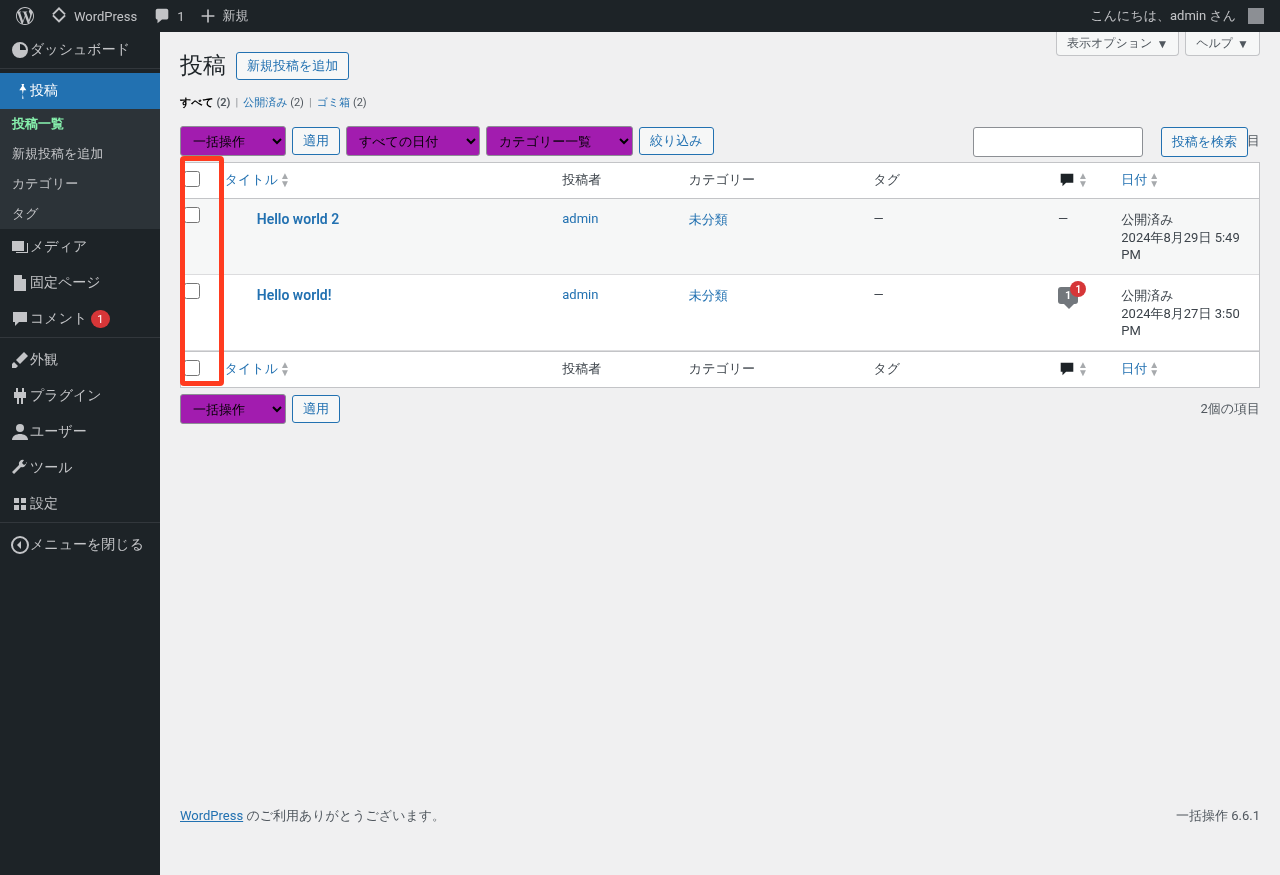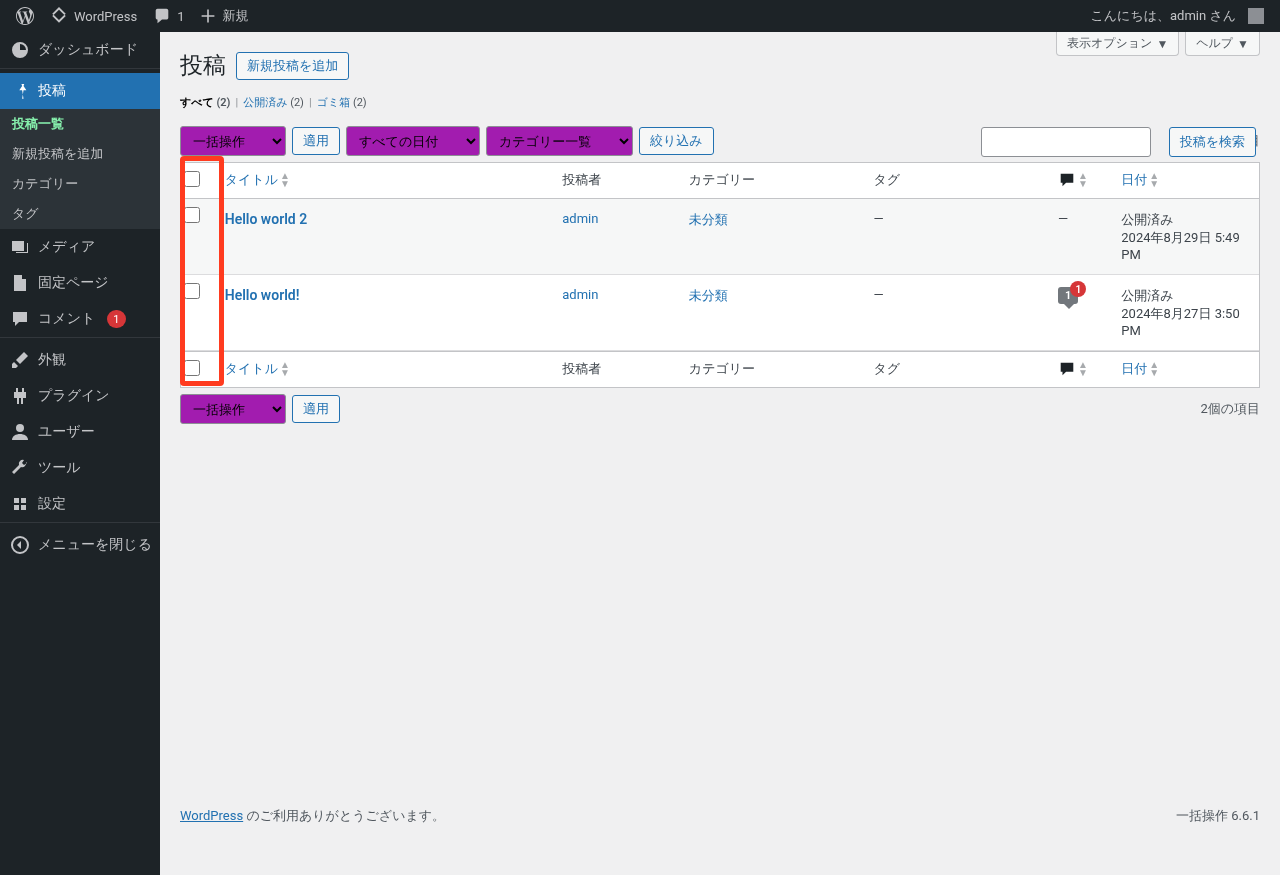--- a/index.html
+++ b/index.html
@@ -7,21 +7,21 @@
 
 
 .admin-bar { background: #1d2327; height: 32px; display: flex; align-items: center; justify-content: space-between; padding: 0 8px; color: #c3c4c7; font-size: 13px; }
 .admin-bar-left, .admin-bar-right { display: flex; align-items: center; gap: 0; }
 .ab-item { display: flex; align-items: center; padding: 0 8px; height: 32px; cursor: pointer; color: #c3c4c7; gap: 6px; }
 .ab-avatar { width: 16px; height: 16px; background: #8c8f94; margin-left: 6px; }
 
 
 .wrap { display: flex; min-height: calc(100vh - 32px); }
 .sidebar { width: 160px; background: #1d2327; color: #c3c4c7; font-size: 14px; flex-shrink: 0; }
-.menu-item { display: flex; align-items: center; padding: 8px 8px 8px 10px; cursor: pointer; gap: 8px; position: relative; }
+.menu-item { display: flex; align-items: center; padding: 8px 8px 8px 10px; cursor: pointer; position: relative; }
 .menu-item.current { background: #2271b1; color: #fff; }
 .menu-item.current::after { content: ''; position: absolute; right: -8px; top: 50%; transform: translateY(-50%); border: 8px solid transparent; border-right-color: #f0f0f1; }
 .menu-icon { width: 20px; height: 20px; display: flex; align-items: center; justify-content: center; fill: currentColor; }
 .submenu { background: #2c3338; }
 .submenu-item { padding: 6px 12px; cursor: pointer; font-size: 13px; color: #c3c4c7; }
 .submenu-item.current { color: #86efac; font-weight: 600; }
 .menu-badge { background: #d63638; color: #fff; border-radius: 9px; padding: 0 6px; font-size: 11px; min-width: 18px; height: 18px; display: inline-flex; align-items: center; justify-content: center; margin-left: 4px; }
 .menu-sep { border-top: 1px solid #32373c; height: 5px; }
 
 
@@ -32,21 +32,21 @@
 .heading { display: flex; align-items: center; gap: 10px; margin-top: 18px; margin-bottom: 14px; }
 .heading h1 { font-size: 23px; font-weight: 400; color: #1d2327; }
 .btn { background: #f6f7f7; border: 1px solid #2271b1; color: #2271b1; padding: 4px 10px; font-size: 13px; border-radius: 3px; cursor: pointer; }
 
 .subsubsub { display: flex; align-items: center; font-size: 11px; margin-bottom: 10px; }
 .subsubsub .sep { color: #8c8f94; padding: 0 5px; }
 .subsubsub a { color: #2271b1; text-decoration: none; cursor: pointer; }
 .subsubsub .count { color: #50575e; }
 .subsubsub .current { font-weight: 600; color: #000; }
 
-.search-box { position: absolute; right: 24px; top: 95px; display: flex; gap: 18px; }
+.search-box { position: absolute; right: 32px; top: 95px; display: flex; gap: 18px; }
 .search-box input { border: 1px solid #8c8f94; border-radius: 3px; width: 170px; height: 30px; padding: 0 8px; }
 
 .tablenav { display: flex; align-items: center; justify-content: space-between; margin: 6px 0; }
 .tablenav-left { display: flex; gap: 6px; align-items: center; }
 .tablenav select { border: 1px solid #8c8f94; border-radius: 3px; height: 30px; padding: 0 24px 0 8px; font-size: 13px; background: #a21caf; }
 .tn-pages { color: #50575e; font-size: 13px; }
 
 
 .wp-table { width: 100%; border: 1px solid #c3c4c7; border-spacing: 0; background: #fff; }
 .wp-table th, .wp-table td { text-align: left; padding: 8px 10px; vertical-align: top; font-size: 13px; }
@@ -56,21 +56,21 @@
 .wp-table tbody tr:first-child { background: #f6f7f7; }
 .wp-table tbody td { border-bottom: 1px solid #dcdcde; padding: 12px 10px; }
 .wp-table a { color: #2271b1; text-decoration: none; cursor: pointer; }
 .col-cb { width: 32px; padding: 8px 0 8px 3px !important; text-align: center; }
 .col-title { width: 320px; }
 .col-author { width: 120px; }
 .col-cat { width: 175px; }
 .col-tag { width: 175px; }
 .col-com { width: 60px; text-align: left; }
 .col-date { width: 140px; }
-.row-title { font-weight: 600; font-size: 14px; }
+.row-title { font-weight: 600; font-size: 14px; padding-left: 32px; }
 .sort-col { color: #2271b1; cursor: pointer; display: flex; align-items: center; gap: 2px; }
 .sort-ind { color: #a7aaad; font-size: 10px; line-height: 8px; }
 .highlight-box { position: absolute; border: 5px solid #ff3b1f; border-radius: 4px; pointer-events: none; }
 
 .comment-bubble { display: inline-flex; position: relative; }
 .bubble { background: #72777c; color: #fff; font-size: 11px; font-weight: 600; padding: 2px 7px; border-radius: 3px; position: relative; }
 .bubble::after { content: ''; position: absolute; left: 6px; bottom: -5px; border: 5px solid transparent; border-top-color: #72777c; border-bottom: none; }
 .bubble-badge { position: absolute; top: -6px; right: -8px; background: #d63638; color: #fff; border-radius: 50%; width: 16px; height: 16px; font-size: 10px; display: flex; align-items: center; justify-content: center; font-weight: 600; }
 
 .footer { margin-top: auto; padding: 20px 0 10px; display: flex; justify-content: space-between; color: #50575e; font-size: 13px; }

